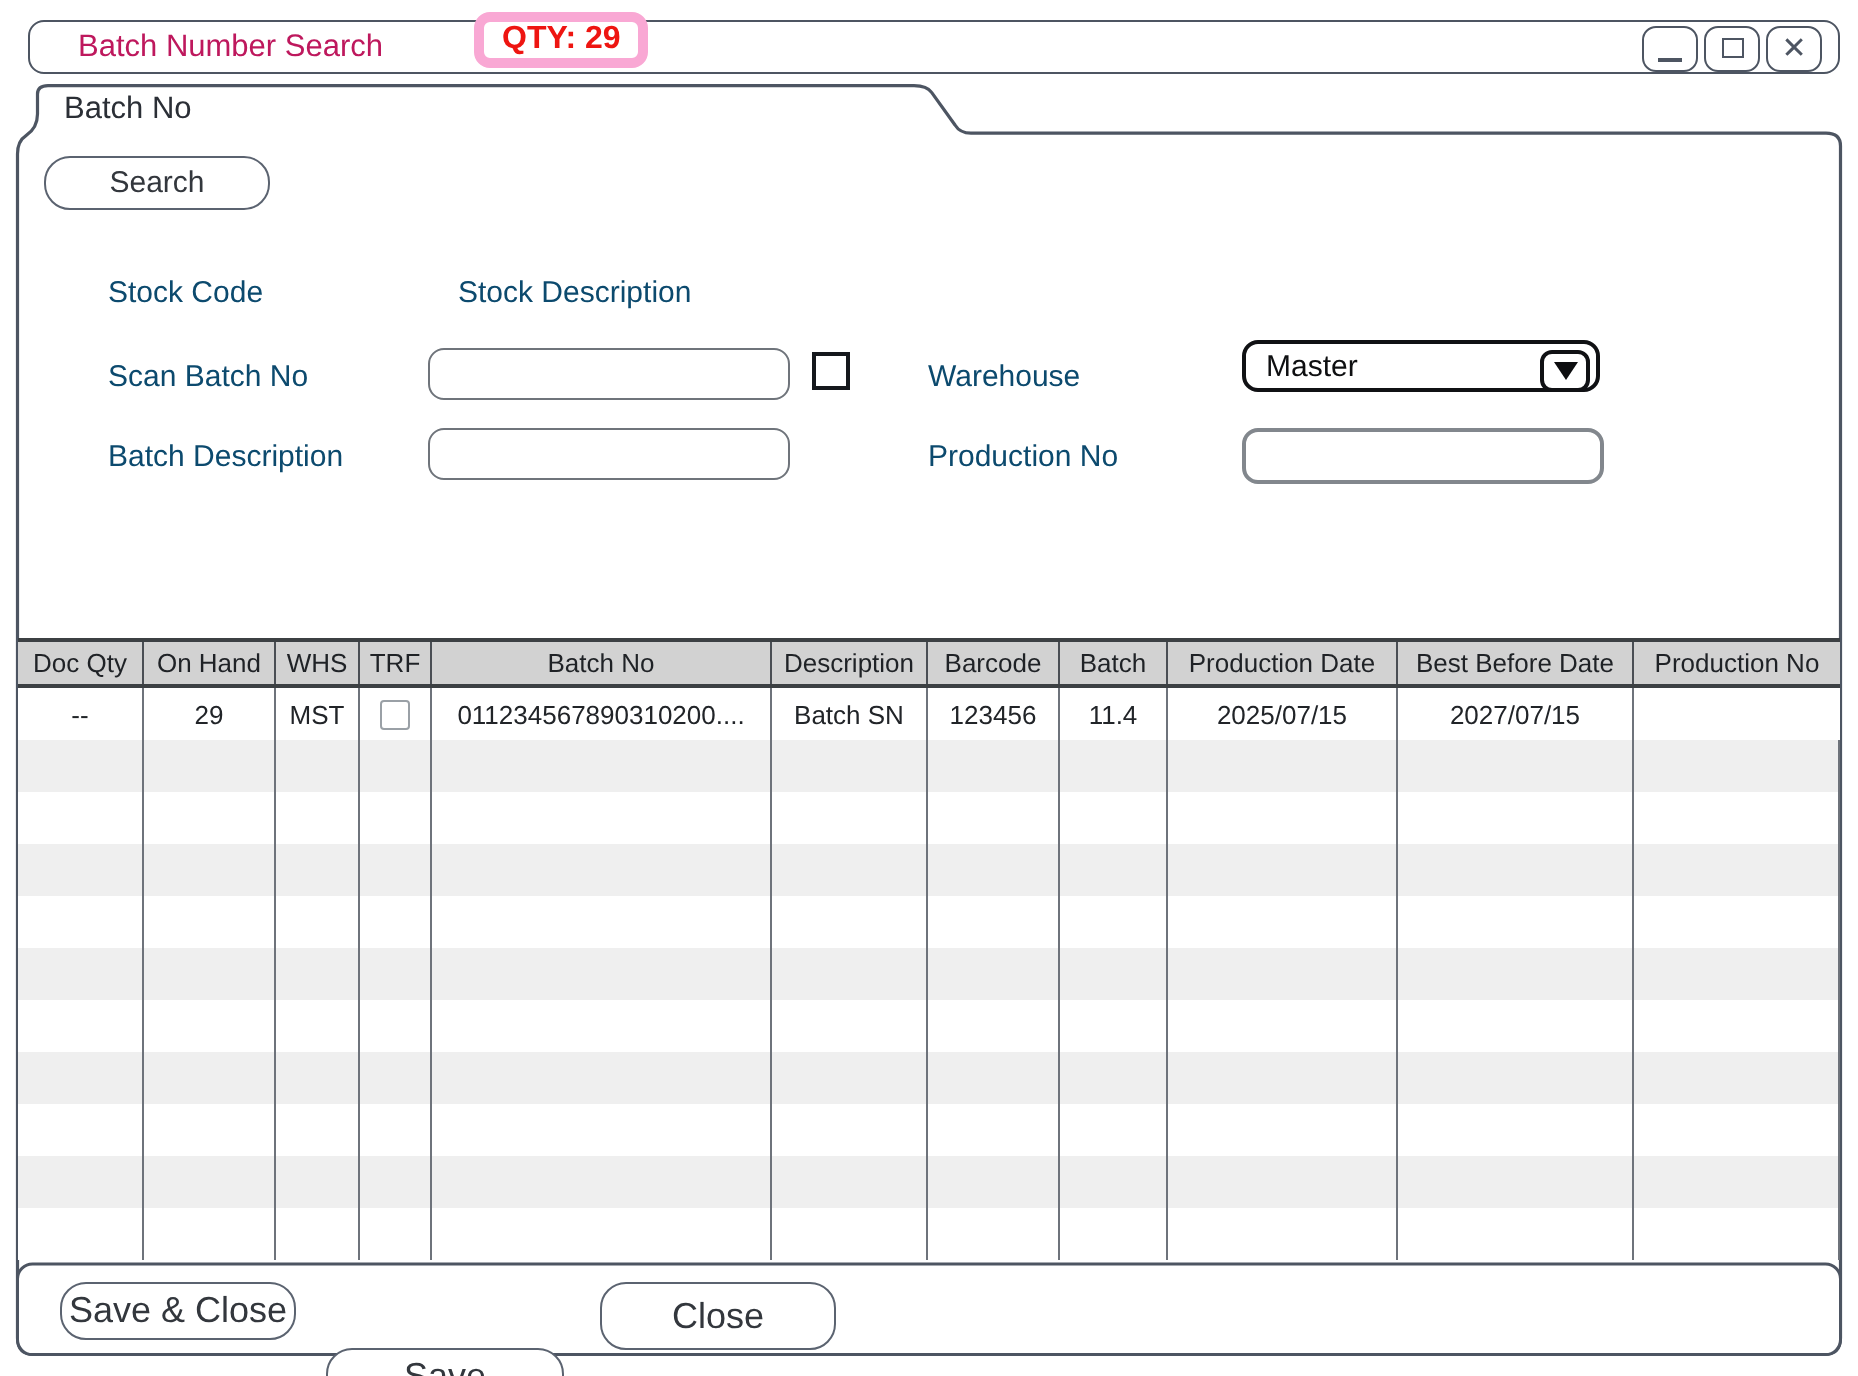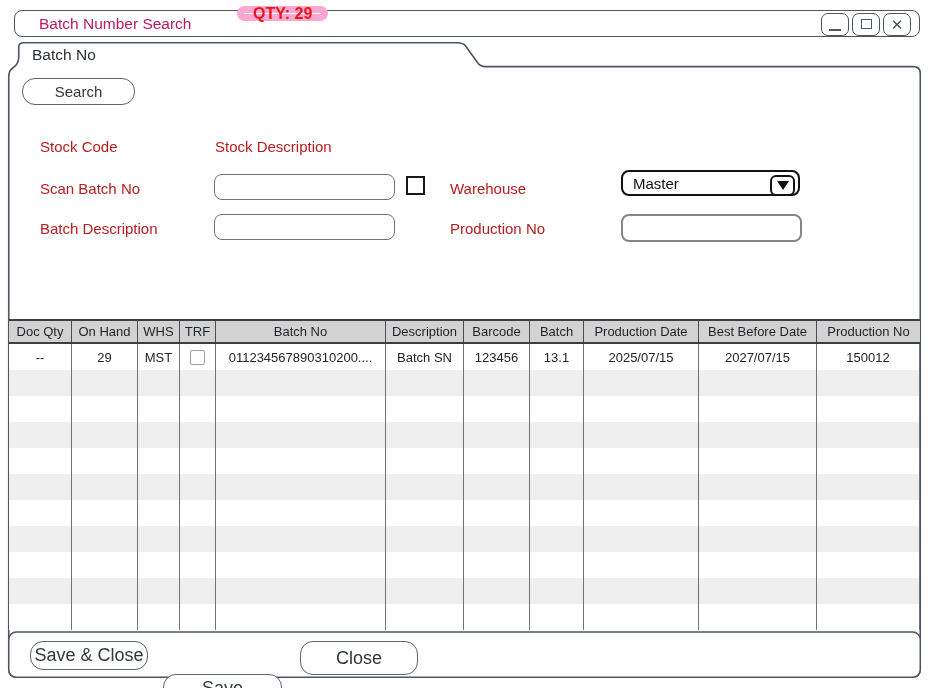--- a/index.html
+++ b/index.html
@@ -29,22 +29,22 @@
     border:1.7px solid #4d5562; border-radius:7px;
     background:#fff; display:flex; align-items:center; justify-content:center;
     cursor:default;
   }
   .min-glyph { width:12px; height:0; border-bottom:2.2px solid #4d5562; margin-top:11px; }
   .max-glyph { width:11px; height:10px; border:1.8px solid #4d5562; }
   .close-glyph { font-size:15px; color:#4d5562; line-height:1; }
 
   
   .qty-badge {
-    left:237px; top:6px; height:15px;
-    border:7px solid #f9a8d4; border-radius:8px;
+    left:237px; top:6px; height:28px;
+    border:5px solid #f9a8d4; border-radius:8px;
     background:#fff; padding:0 9px;
     display:flex; align-items:center;
     font-size:16px; font-weight:bold; color:#ee1511;
     z-index:6;
   }
 
   
   svg.chrome { left:0; top:0; width:929px; height:688px; pointer-events:none; }
 
   .tab-label {
@@ -56,21 +56,21 @@
     border:1.5px solid #5b6370; border-radius:13px; background:#fff;
     display:flex; align-items:center; justify-content:center;
     font-size:18px; color:#33373d; z-index:4;
   }
   .search-btn { left:22px; top:78px; width:113px; height:27px; font-size:15px; }
   .btn-savclose { left:30px;  top:641px; width:118px; height:29px; }
   .btn-save     { left:163px; top:641px; width:119px; height:29px;margin-top:33px; }
   .btn-close    { left:300px; top:641px; width:118px; height:34px; }
 
   
-  .flabel { font-size:15px; color:#b91c1c; z-index:3; }
+  .flabel { font-size:15px; color:#0c4a6e; z-index:3;margin-left:14px; }
   .lbl-stock-code   { left:40px;  top:138px; }
   .lbl-stock-desc   { left:215px; top:138px; }
   .lbl-scan-batch   { left:40px;  top:180px; }
   .lbl-batch-desc   { left:40px;  top:220px; }
   .lbl-warehouse    { left:450px; top:180px; }
   .lbl-prod-no      { left:450px; top:220px; }
 
   .tinput {
     background:#fff; border:1.8px solid #6f747b; border-radius:8px; z-index:3;
   }
@@ -209,24 +209,23 @@
     <div class="grid-row body-row">
       <div class="cell">--</div>
       <div class="cell">29</div>
       <div class="cell">MST</div>
       <div class="cell">
         <span class="trf-checkbox"></span>
       </div>
       <div class="cell">011234567890310200....</div>
       <div class="cell">Batch SN</div>
       <div class="cell">123456</div>
-      <div class="cell">13.1</div>
+      <div class="cell">11.4</div>
       <div class="cell">2025/07/15</div>
       <div class="cell">2027/07/15</div>
-      <div class="cell">150012</div>
     </div>
 
   <div class="grid-row body-row">
     <div class="cell"></div>
     <div class="cell"></div>
     <div class="cell"></div>
     <div class="cell"></div>
     <div class="cell"></div>
     <div class="cell"></div>
     <div class="cell"></div>

